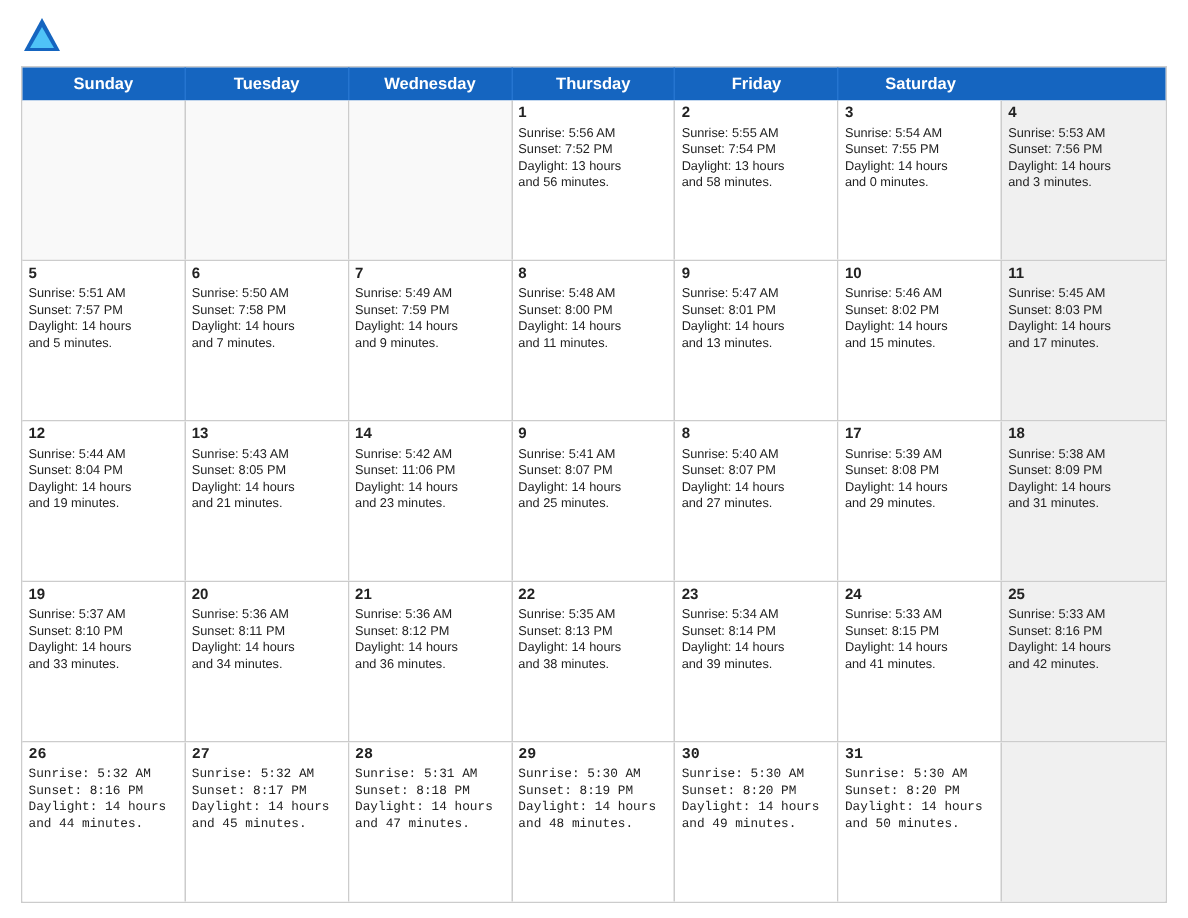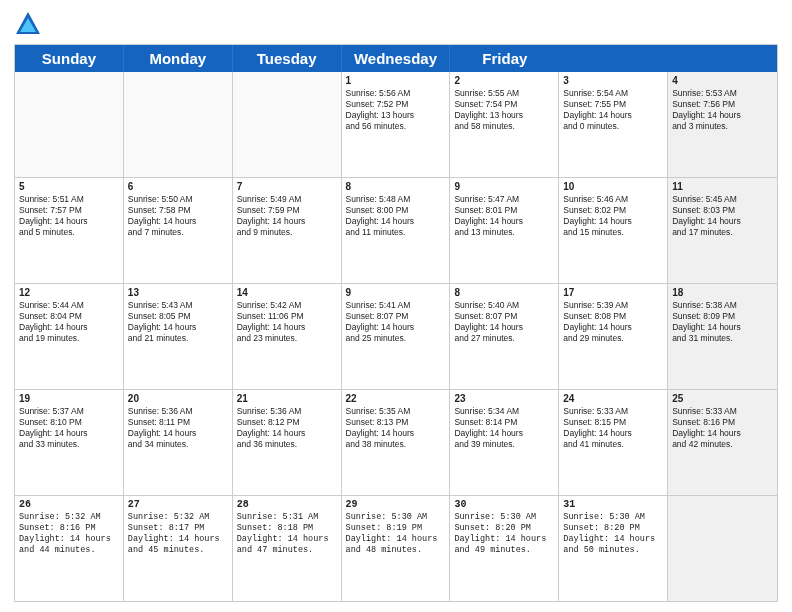--- a/index.html
+++ b/index.html
@@ -66,21 +66,21 @@
       flex-direction: column;
       border: 1px solid #ccc;
     }
     .cal-header-row {
       display: grid;
       grid-template-columns: repeat(7, 1fr);
       background: #1565c0;
     }
     .cal-header-cell {
       color: #fff;
-      font-size: 15px;
+      font-size: 11px;
       font-weight: bold;
       text-align: center;
       padding: 5px 2px;
       border-right: 1px solid #2575d0;
     }
     .cal-header-cell:last-child { border-right: none; }
     .cal-body {
       flex: 1;
       display: flex;
       flex-direction: column;
@@ -134,24 +134,25 @@
     </div>
     <div class="title-block">
       <div class="main-title"></div>
       <div class="subtitle"></div>
     </div>
   </div>
 
   <div class="calendar">
     <div class="cal-header-row">
     <div class="cal-header-cell">Sunday</div>
-        <div class="cal-header-cell">Monday</div>
         <div class="cal-header-cell">Tuesday</div>
         <div class="cal-header-cell">Wednesday</div>
+        <div class="cal-header-cell">Thursday</div>
         <div class="cal-header-cell">Friday</div>
+        <div class="cal-header-cell">Saturday</div>
       </div>
     <div class="cal-body">
     <div class="cal-row">
           <div class="cal-cell empty"></div>
           <div class="cal-cell empty"></div>
           <div class="cal-cell empty"></div>
           <div class="cal-cell">
             <span class="day-num">1</span>
             <span class="cell-line">Sunrise: 5:56 AM</span>
             <span class="cell-line">Sunset: 7:52 PM</span>

